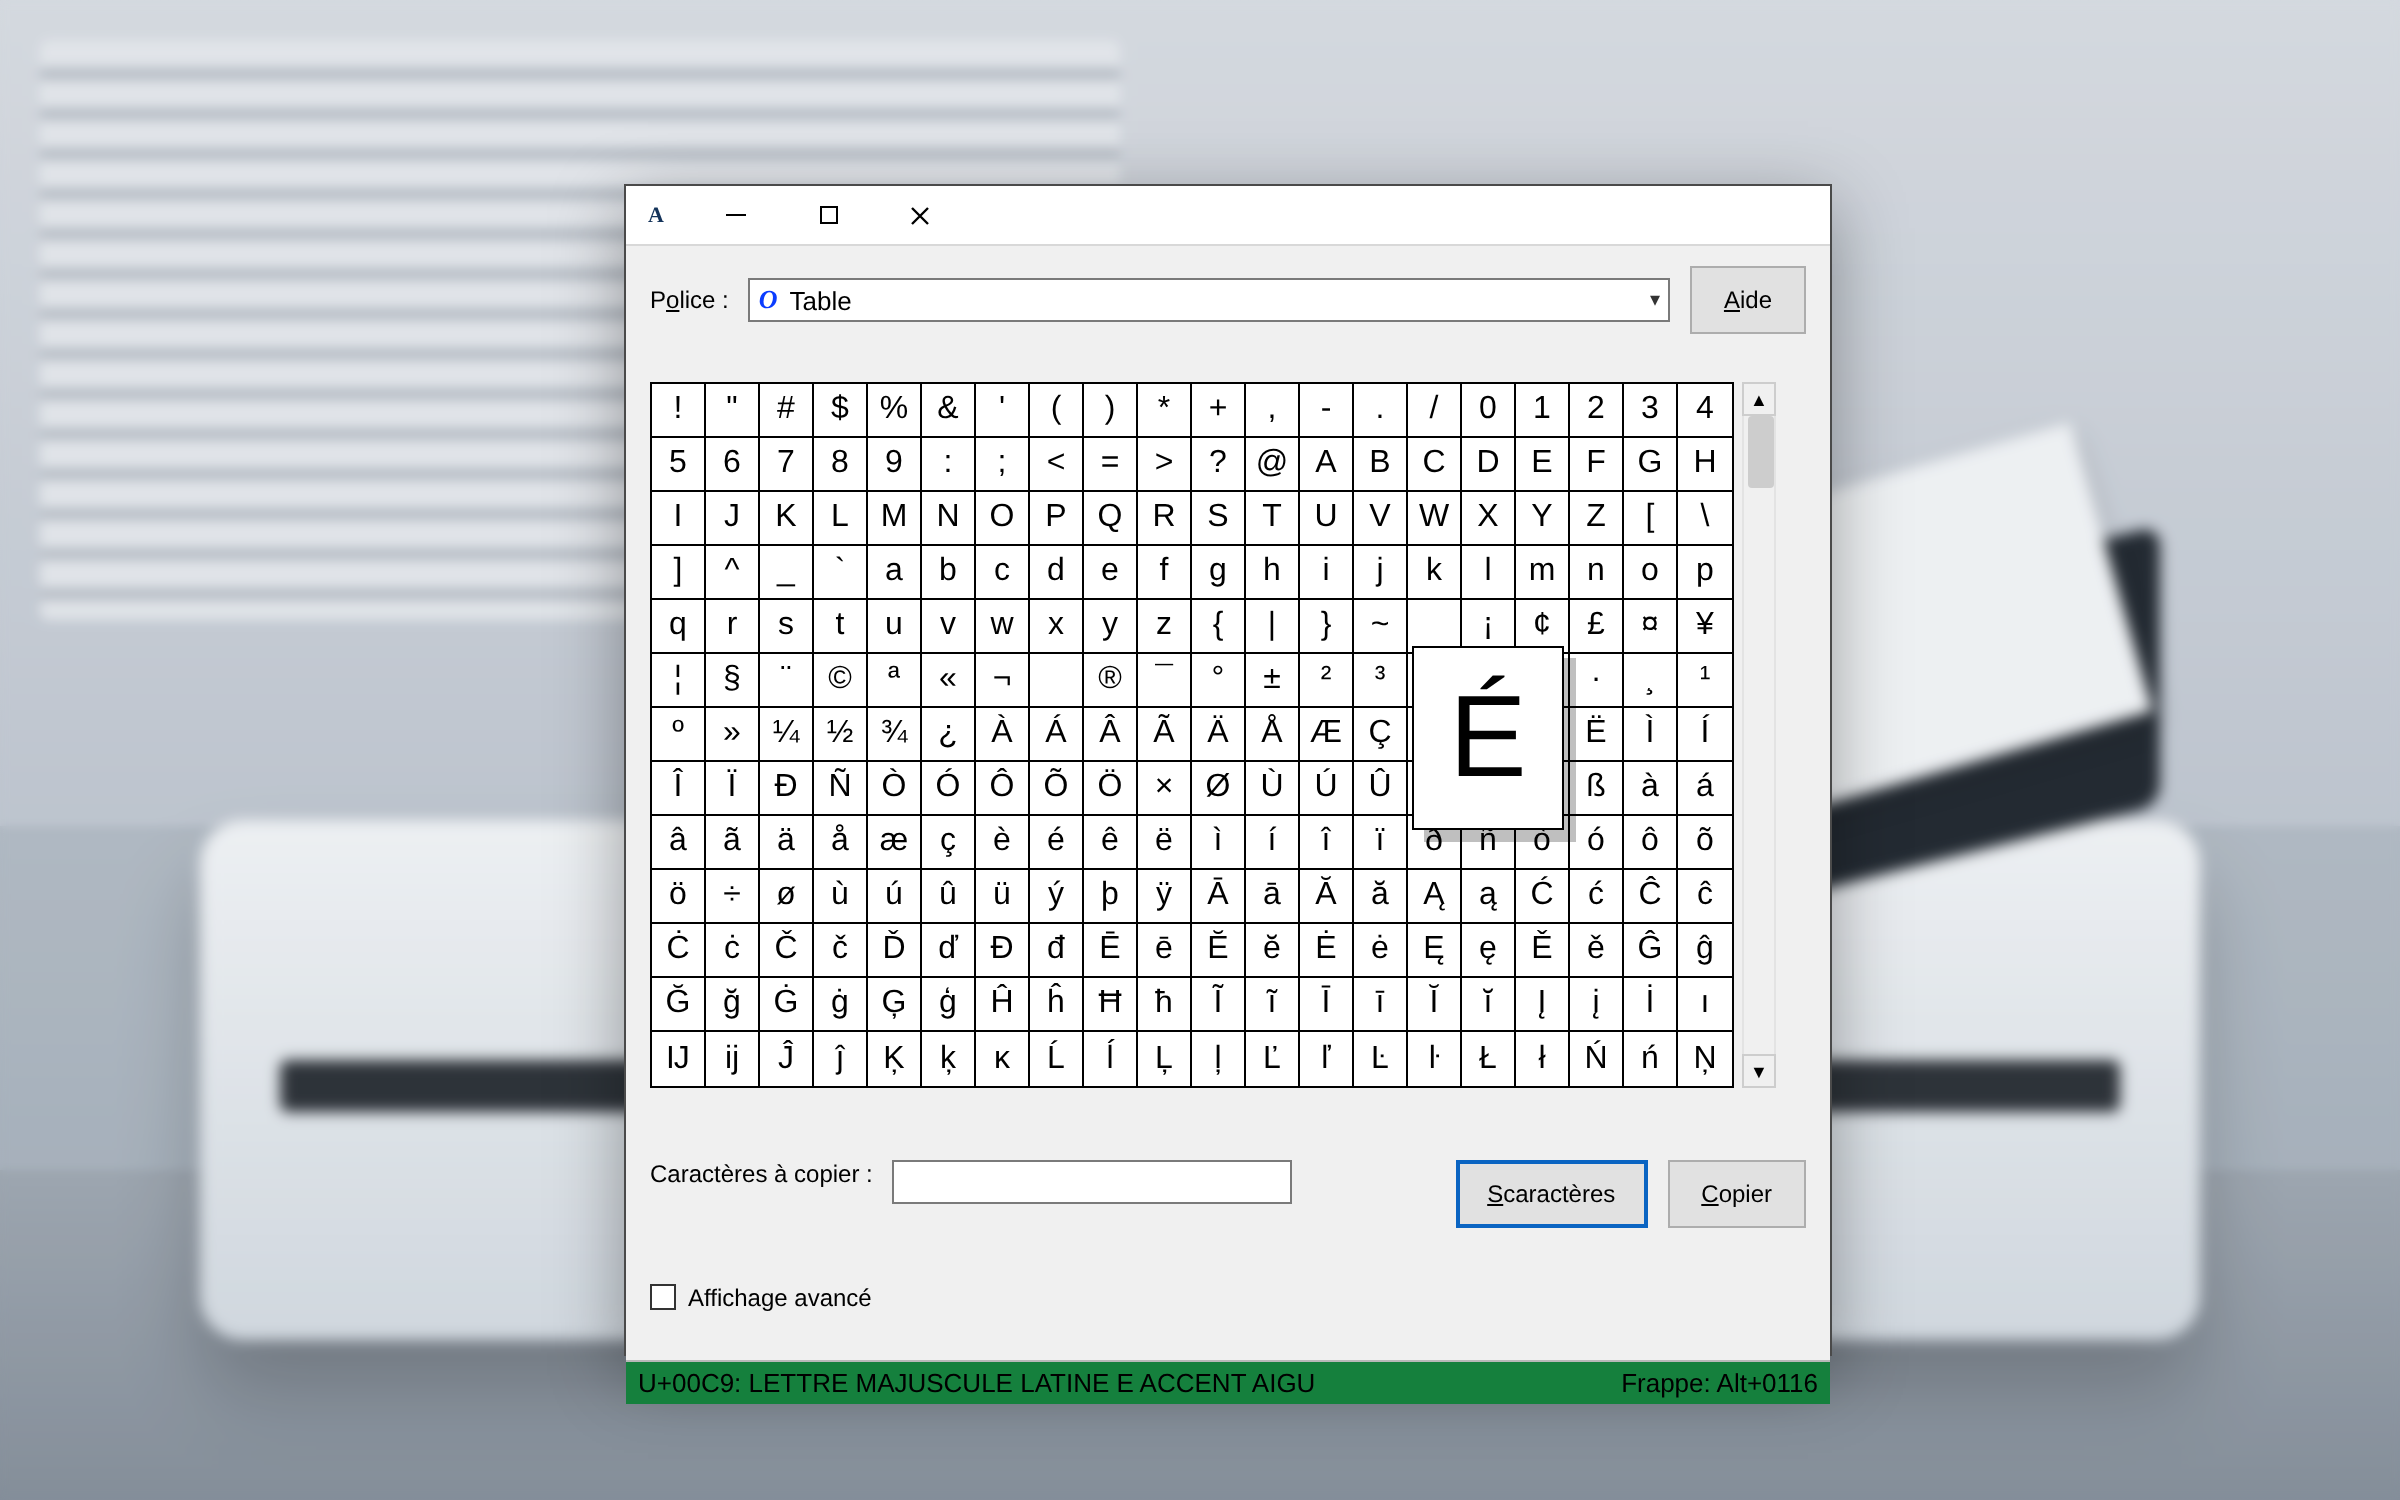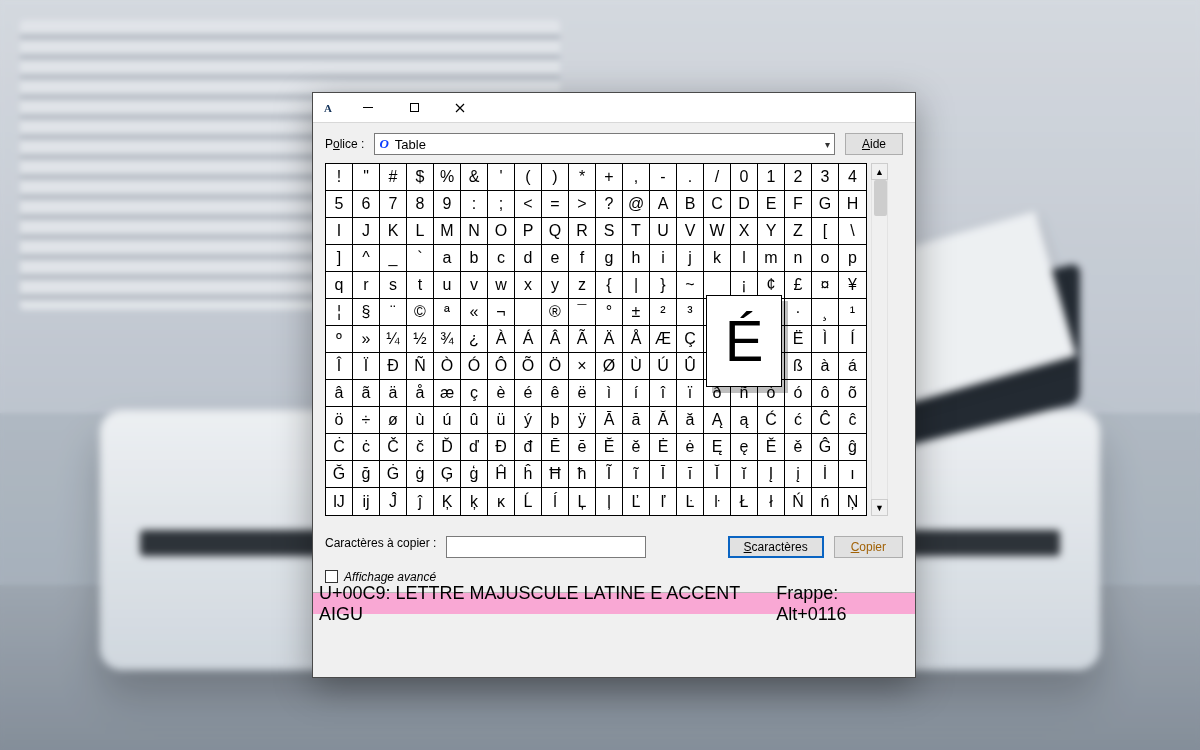--- a/index.html
+++ b/index.html
@@ -50,36 +50,36 @@
      background:radial-gradient(circle at 30% 30%,#bfe3ff,#4a8cd6 60%,#2b5f9a); }
   .titlebar .appicon .a { position:absolute; left:3px; top:0; font:700 11px/16px Georgia,serif; color:#14335a; }
   .titlebar .title { flex:1; font-size:12px; }
   .winbtn { width:46px; height:30px; display:flex; align-items:center; justify-content:center;
             font-family:Arial,sans-serif; }
   .winbtn svg { width:10px; height:10px; }
   .winbtn .min { width:10px; height:1px; background:#000; }
   .winbtn .max { width:9px; height:9px; border:1px solid #000; }
 
   .content { flex:1; padding:10px 12px 6px 12px; background:#f0f0f0;
-             display:flex; flex-direction:column; gap:8px; }
+             display:flex; flex-direction:column; gap:24px; }
 
   .row { display:flex; align-items:center; gap:10px; }
   .label { font-size:12px; }
   .u { text-decoration:underline; }
 
   .font-select { flex:1; height:22px; border:1px solid #7a7a7a; background:#fff;
                  display:flex; align-items:center; padding:0 4px; gap:6px;
                  font-size:13px; position:relative; }
   .font-select .oicon{ font:italic 700 13px "Times New Roman",serif; color:#0a3cff; }
   .font-select .chev{ margin-left:auto; font-size:10px; color:#333; }
 
-  .btn { height:22px; padding:0 16px; border:1px solid #adadad; background:#e1e1e1;
+  .btn { height:34px; padding:0 16px; border:1px solid #adadad; background:#e1e1e1;
          font-size:12px; display:flex; align-items:center; justify-content:center; }
   .btn.primary { border:2px solid #0a64c2; background:#e1e1e1; padding:0 14px; }
-  .btn.disabled{ color:#a16207; }
+  .btn.disabled{ color:#000000; }
 
   
   .gridwrap { display:flex; border:0; }
   .grid {
     display:grid;
     grid-template-columns: repeat(20, 27px);
     grid-auto-rows:27px;
     border:1px solid #000;
     background:#fff;
   }
@@ -110,25 +110,25 @@
     border:1px solid #000; background:#fff;
     display:flex; align-items:center; justify-content:center;
     font:58px/1 Arial,sans-serif;
     box-shadow:6px 6px 0 rgba(0,0,0,.25);
     z-index:5;
   }
 
   .copyrow { display:flex; align-items:flex-start; gap:10px; margin-top:12px; }
   .copyinput { width:200px; height:22px; border:1px solid #7a7a7a; background:#fff; }
 
-  .advrow { display:flex; align-items:flex-start; gap:6px; margin-top:4px;font-style:italic; }
+  .advrow { display:flex; align-items:flex-start; gap:6px; margin-top:4px; }
   .chk { width:13px; height:13px; border:1px solid #333; background:#fff; }
 
-  .status { height:22px; border:1px solid #b8b8b8; background:#f9a8d4;
-            display:flex; align-items:center; padding:0 6px; font-size:18px;
+  .status { height:22px; border:1px solid #b8b8b8; background:#15803d;
+            display:flex; align-items:center; padding:0 6px; font-size:13px;
             margin:0 -12px -6px -12px; border-left:none; border-right:none; border-bottom:none; }
   .status .r { margin-left:auto; }
 
   
   .content-inner { position:relative; }
 </style>
 </head>
 <body>
 
 <div class="bg">

